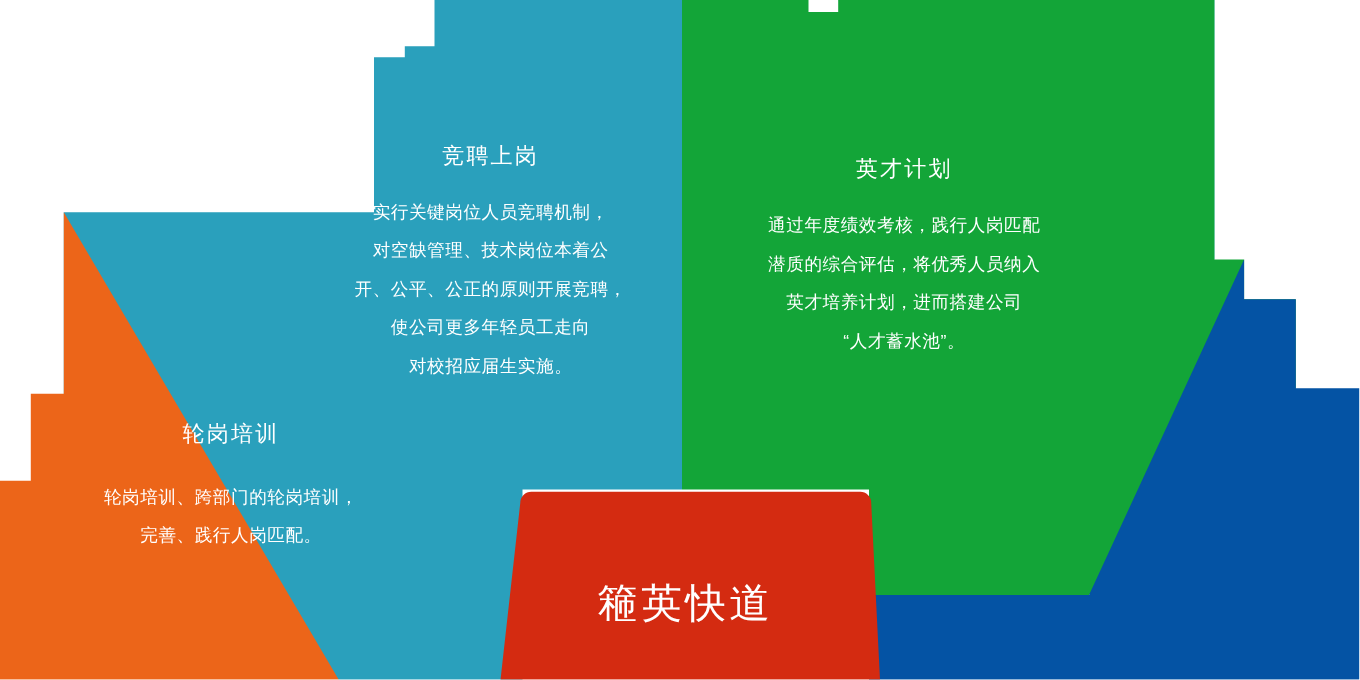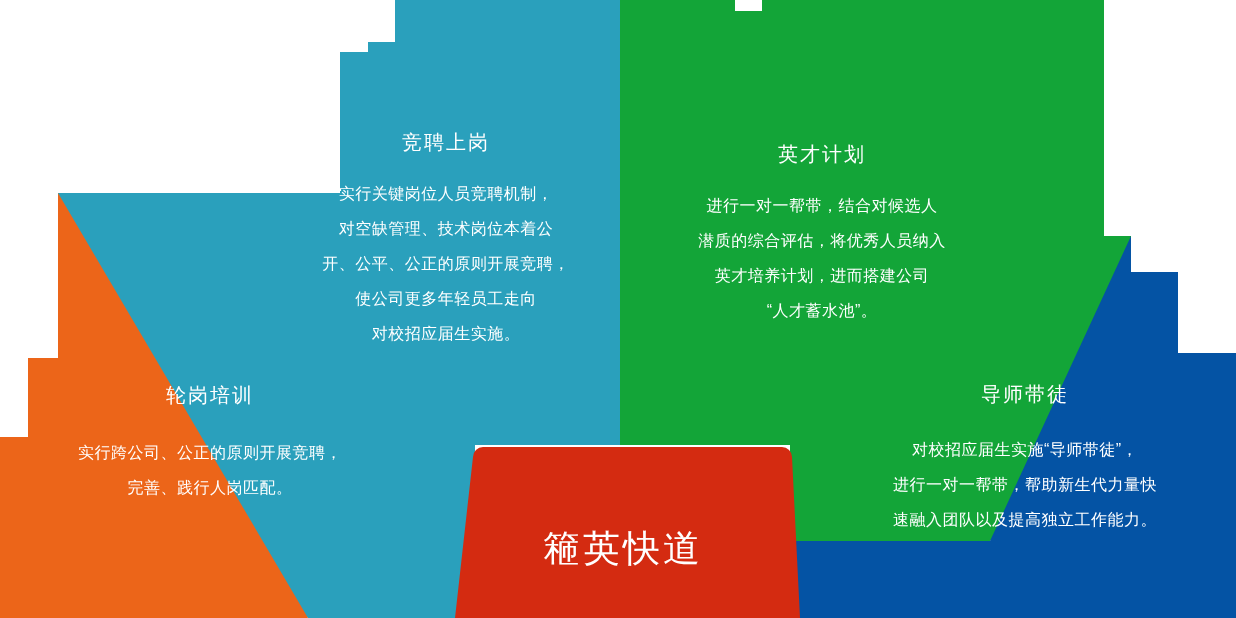--- a/index.html
+++ b/index.html
@@ -112,41 +112,33 @@
       <div>对空缺管理、技术岗位本着公</div>
       <div>开、公平、公正的原则开展竞聘，</div>
       <div>使公司更多年轻员工走向</div>
       <div>对校招应届生实施。</div>
     </div>
   </div>
 
   <div class="panel" id="panel-green">
     <h2 class="panel-title">英才计划</h2>
     <div class="panel-body">
-      <div>进行一对一帮带，结合对候选人</div>
+      <div>通过年度绩效考核，践行人岗匹配</div>
       <div>潜质的综合评估，将优秀人员纳入</div>
       <div>英才培养计划，进而搭建公司</div>
       <div>“人才蓄水池”。</div>
     </div>
   </div>
 
   <div class="panel" id="panel-orange">
     <h2 class="panel-title">轮岗培训</h2>
     <div class="panel-body">
-      <div>实行跨公司、公正的原则开展竞聘，</div>
+      <div>轮岗培训、跨部门的轮岗培训，</div>
       <div>完善、践行人岗匹配。</div>
     </div>
   </div>
 
-  <div class="panel" id="panel-blue">
-    <h2 class="panel-title">导师带徒</h2>
-    <div class="panel-body">
-      <div>对校招应届生实施“导师带徒”，</div>
-      <div>进行一对一帮带，帮助新生代力量快</div>
-      <div>速融入团队以及提高独立工作能力。</div>
-    </div>
-  </div>
 
   <div class="panel" id="panel-red">
     <div class="banner-title">篐英快道</div>
   </div>
 
 </div>
 
 </body></html>

